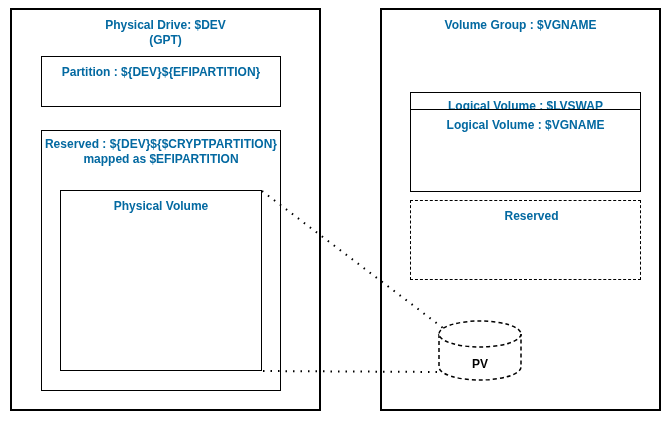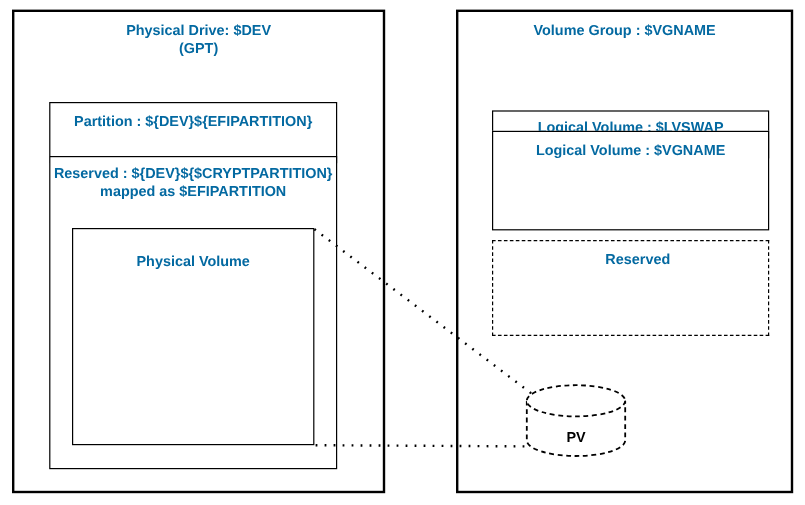--- a/index.html
+++ b/index.html
@@ -36,23 +36,23 @@
   }
   .title {
     line-height: 15px;
     padding-top: 8px;
   }
   .label-line {
     line-height: 15px;
   }
   
   #physical-drive-box { left: 10px; top: 8px; width: 311px; height: 403px; }
-  #efi-partition-box { left: 41px; top: 85px; width: 240px; height: 51px; padding-top: 8px; }
+  #efi-partition-box { left: 41px; top: 56px; width: 240px; height: 51px; padding-top: 8px; }
   #crypt-partition-box { left: 41px; top: 130px; width: 240px; height: 261px; padding-top: 6px; }
-  #physical-volume-box { left: 60px; top: 190px; width: 202px; height: 181px; padding-top: 20px; }
+  #physical-volume-box { left: 60px; top: 190px; width: 202px; height: 181px; padding-top: 8px; }
   #volume-group-box { left: 380px; top: 8px; width: 281px; height: 403px; }
   #lv-swap-box { left: 410px; top: 60px; width: 231px; height: 40px; padding-top: 6px; margin-top: 32px; }
   #lv-root-box { left: 410px; top: 109px; width: 231px; height: 83px; padding-top: 8px; }
   #reserved-box { left: 410px; top: 200px; width: 231px; height: 80px; padding-top: 8px; }
   #overlay {
     position: absolute;
     left: 0;
     top: 0;
     width: 671px;
     height: 421px;

